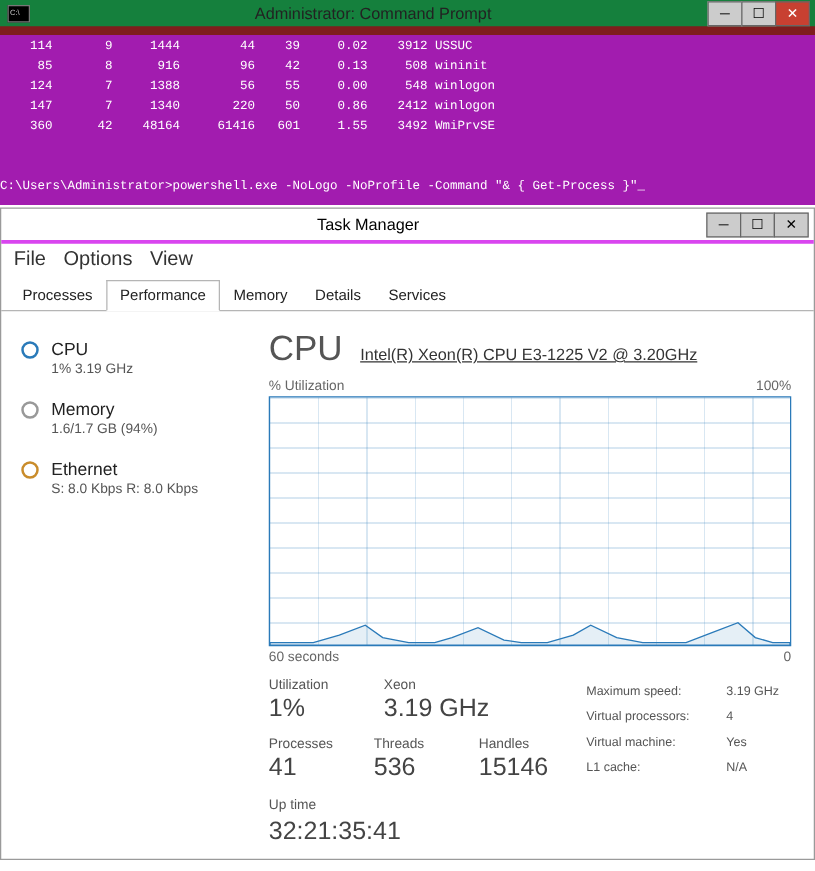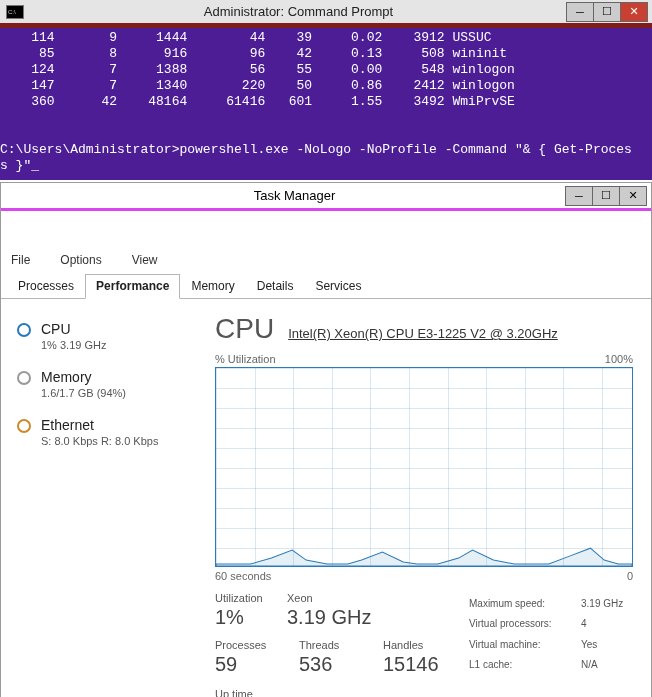--- a/index.html
+++ b/index.html
@@ -1,38 +1,38 @@
 <!DOCTYPE html>
 <html><head>
 <meta charset="utf-8">
 <style>
   * { box-sizing: border-box; margin: 0; padding: 0; }
   body { font-family: "Segoe UI", Tahoma, sans-serif; width: 652px; height: 697px; background: #fff; overflow: hidden; font-size: 12px; }
 
   
   .cmd-win { position: relative; }
-  .cmd-title { height: 28px; background: #e5e5e5; border-bottom: 5px solid #7f1d1d; display: flex; align-items: center; font-size: 13px; }
+  .cmd-title { height: 28px; background: #15803d; border-bottom: 7px solid #7f1d1d; display: flex; align-items: center; font-size: 13px; }
   .cmd-icon { width: 18px; height: 14px; margin: 0 6px; background: #000; border: 1px solid #777; display: inline-flex; align-items: center; justify-content: flex-start; color:#ccc; font-size:6px; padding-left:1px;}
   .cmd-title-text { flex: 1; text-align: center; color: #222; }
   .win-btns { display: flex; height: 20px; margin-right: 4px; }
   .win-btn { width: 28px; height: 20px; border: 1px solid #666; display: flex; align-items: center; justify-content: center; font-family: "Segoe UI Symbol", sans-serif; font-size: 11px; background: #ccc; margin-left:-1px; cursor:pointer;}
   .win-btn.close { background: #c84031; color: #fff; }
-  .cmd-body { background: #4c1d95; color: #fff; font-family: Consolas, "Courier New", monospace; font-size: 13px; line-height: 16px; padding: 2px 16px 6px 0; white-space: pre; letter-spacing: 0px;}
+  .cmd-body { background: #a21caf; color: #fff; font-family: Consolas, "Courier New", monospace; font-size: 10px; line-height: 16px; padding: 2px 16px 6px 0; white-space: pre; letter-spacing: 0px;}
   .cmd-body .prompt-line { white-space: pre-wrap; word-break: break-all; }
 
   
   .tm-win { position: relative; border:1px solid #9a9a9a; background:#fff; margin-top:2px; }
   .tm-title { height: 28px; display:flex; align-items:center; border-bottom:3px solid #d946ef; }
   .tm-gap { width: 22px; }
   .tm-title-text { flex:1; text-align:center; font-size:13px; }
-  .tm-menu { display:flex; gap:30px; padding:4px 10px 6px 10px; font-size:12px; color:#333;margin-top:38px; }
+  .tm-menu { display:flex; gap:14px; padding:4px 10px 6px 10px; font-size:16px; color:#333; }
   .tm-menu span { cursor:pointer; }
   .tabs { display:flex; border-bottom:1px solid #b5b5b5; padding-left:6px; }
   .tab { padding:4px 10px 5px; font-size:12px; border:1px solid transparent; position:relative; top:1px; cursor:pointer; color:#222;}
-  .tab.active { border:1px solid #b5b5b5; border-bottom:1px solid #fff; background:#fff;font-weight:bold; }
+  .tab.active { border:1px solid #b5b5b5; border-bottom:1px solid #fff; background:#fff; }
 
   .tm-body { display:flex; }
 
   
   .side { width:210px; padding:14px 4px 0 14px; }
   .side-item { display:flex; gap:10px; padding:8px 4px 10px 2px; cursor:pointer; }
   .ring { width:14px; height:14px; border:2px solid #999; border-radius:50%; flex:0 0 auto; margin-top:2px;}
   .ring.cpu { border-color:#2a7ab9; }
   .ring.mem { border-color:#999; }
   .ring.eth { border-color:#c98c2b; }
@@ -152,34 +152,34 @@
             <path id="chart-path" d="M0 200 L0.0 198.0 L20.0 198.0 L33.3 198.0 L53.3 192.0 L73.3 184.0 L86.7 194.0 L106.7 198.0 L126.7 198.0 L140.0 194.0 L160.0 186.0 L180.0 196.0 L193.3 198.0 L213.3 198.0 L233.3 192.0 L246.7 184.0 L266.7 194.0 L286.7 198.0 L300.0 198.0 L320.0 198.0 L340.0 190.0 L360.0 182.0 L373.3 194.0 L386.7 198.0 L400.0 198.0 L400 200 Z"></path>
           </svg>
       </div>
       <div class="axis-row2">
         <span>60 seconds</span>
         <span>0</span>
       </div>
 
       <div class="stats">
         <div>
-          <div style="display:flex; gap:6px;">
+          <div style="display:flex; gap:26px;">
             <div class="stat-col">
               <div class="stat-lbl">Utilization</div>
               <div class="stat-val">1%</div>
             </div>
             <div class="stat-col wider">
               <div class="stat-lbl">Xeon</div>
               <div class="stat-val">3.19 GHz</div>
             </div>
           </div>
           <div style="display:flex; gap:18px; margin-top:10px;">
             <div class="stat-col">
               <div class="stat-lbl">Processes</div>
-              <div class="stat-val">59</div>
+              <div class="stat-val">41</div>
             </div>
             <div class="stat-col">
               <div class="stat-lbl">Threads</div>
               <div class="stat-val">536</div>
             </div>
             <div class="stat-col">
               <div class="stat-lbl">Handles</div>
               <div class="stat-val">15146</div>
             </div>
           </div>

